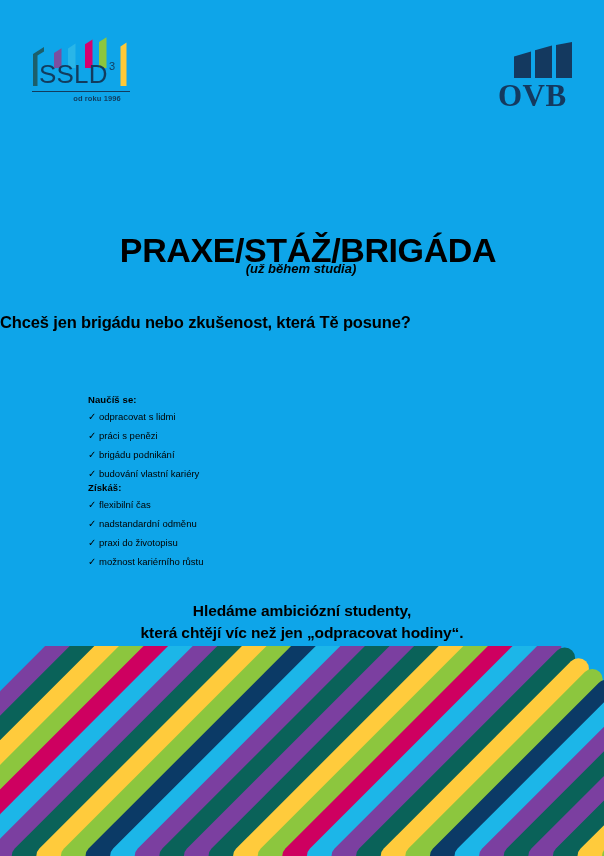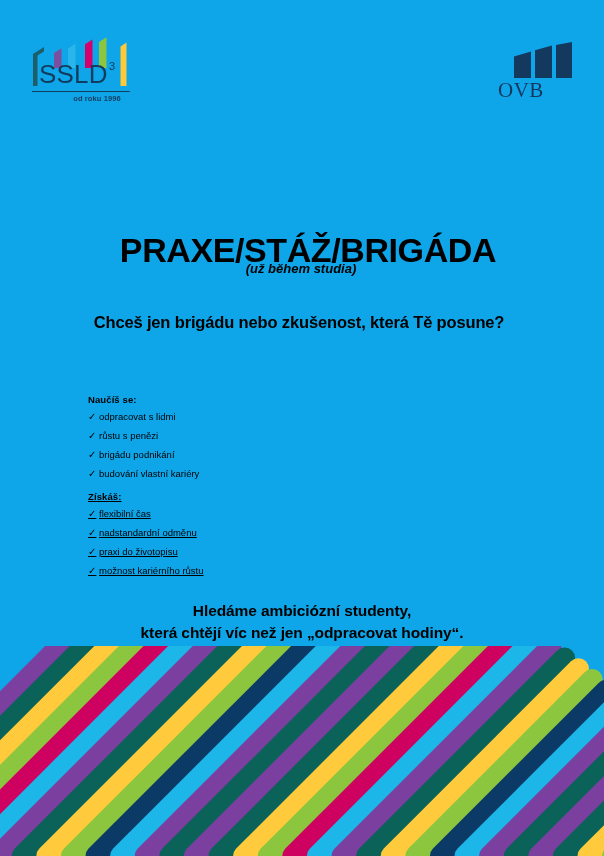--- a/index.html
+++ b/index.html
@@ -70,22 +70,22 @@
     position: absolute;
     right: 32px;
     top: 42px;
     width: 74px;
     height: 66px;
   }
   .ovb-bars { display: block; }
   .ovb-word {
     margin-top: 2px;
     font-family: "Liberation Serif", serif;
-    font-size: 21px;
-    font-weight: 400;
+    font-size: 31px;
+    font-weight: 700;
     letter-spacing: 0.5px;
     color: #14395f;
     line-height: 1;
     text-align: left;
   }
 
   
   .title {
     position: absolute;
     left: 0;
@@ -108,37 +108,37 @@
     font-size: 13px;
     font-style: italic;
     font-weight: 600;
     color: #000000;
   }
   .question {
     position: absolute;
     left: 0;
     top: 313px;
     width: 598px;
-    text-align: center;
+    text-align: left;
     font-size: 16.5px;
     font-weight: 700;
     letter-spacing: -0.15px;
     color: #000000;
     white-space: nowrap;
   }
 
   
   .lists {
     position: absolute;
     left: 88px;
     top: 394px;
     width: 260px;
   }
-  .list-block { margin-bottom: 12px; }
-  .list-block:last-child { margin-bottom: 0; text-decoration: underline; }
+  .list-block { margin-bottom: 3px; }
+  .list-block:last-child { margin-bottom: 0; }
 
   .list-heading {
     font-size: 9.5px;
     font-weight: 700;
     color: #000000;
     margin-bottom: 7px;
     letter-spacing: 0.1px;
   }
   .list-item {
     font-size: 9.5px;
@@ -232,21 +232,21 @@
   <div class="lists">
 
     <div class="list-block">
       <div class="list-heading">Naučíš se:</div>
       <div class="list-item">
         <span class="tick">✓</span>
         <span>odpracovat s lidmi</span>
       </div>
       <div class="list-item">
         <span class="tick">✓</span>
-        <span>růstu s penězi</span>
+        <span>práci s penězi</span>
       </div>
       <div class="list-item">
         <span class="tick">✓</span>
         <span>brigádu podnikání</span>
       </div>
       <div class="list-item">
         <span class="tick">✓</span>
         <span>budování vlastní kariéry</span>
       </div>
     </div>

